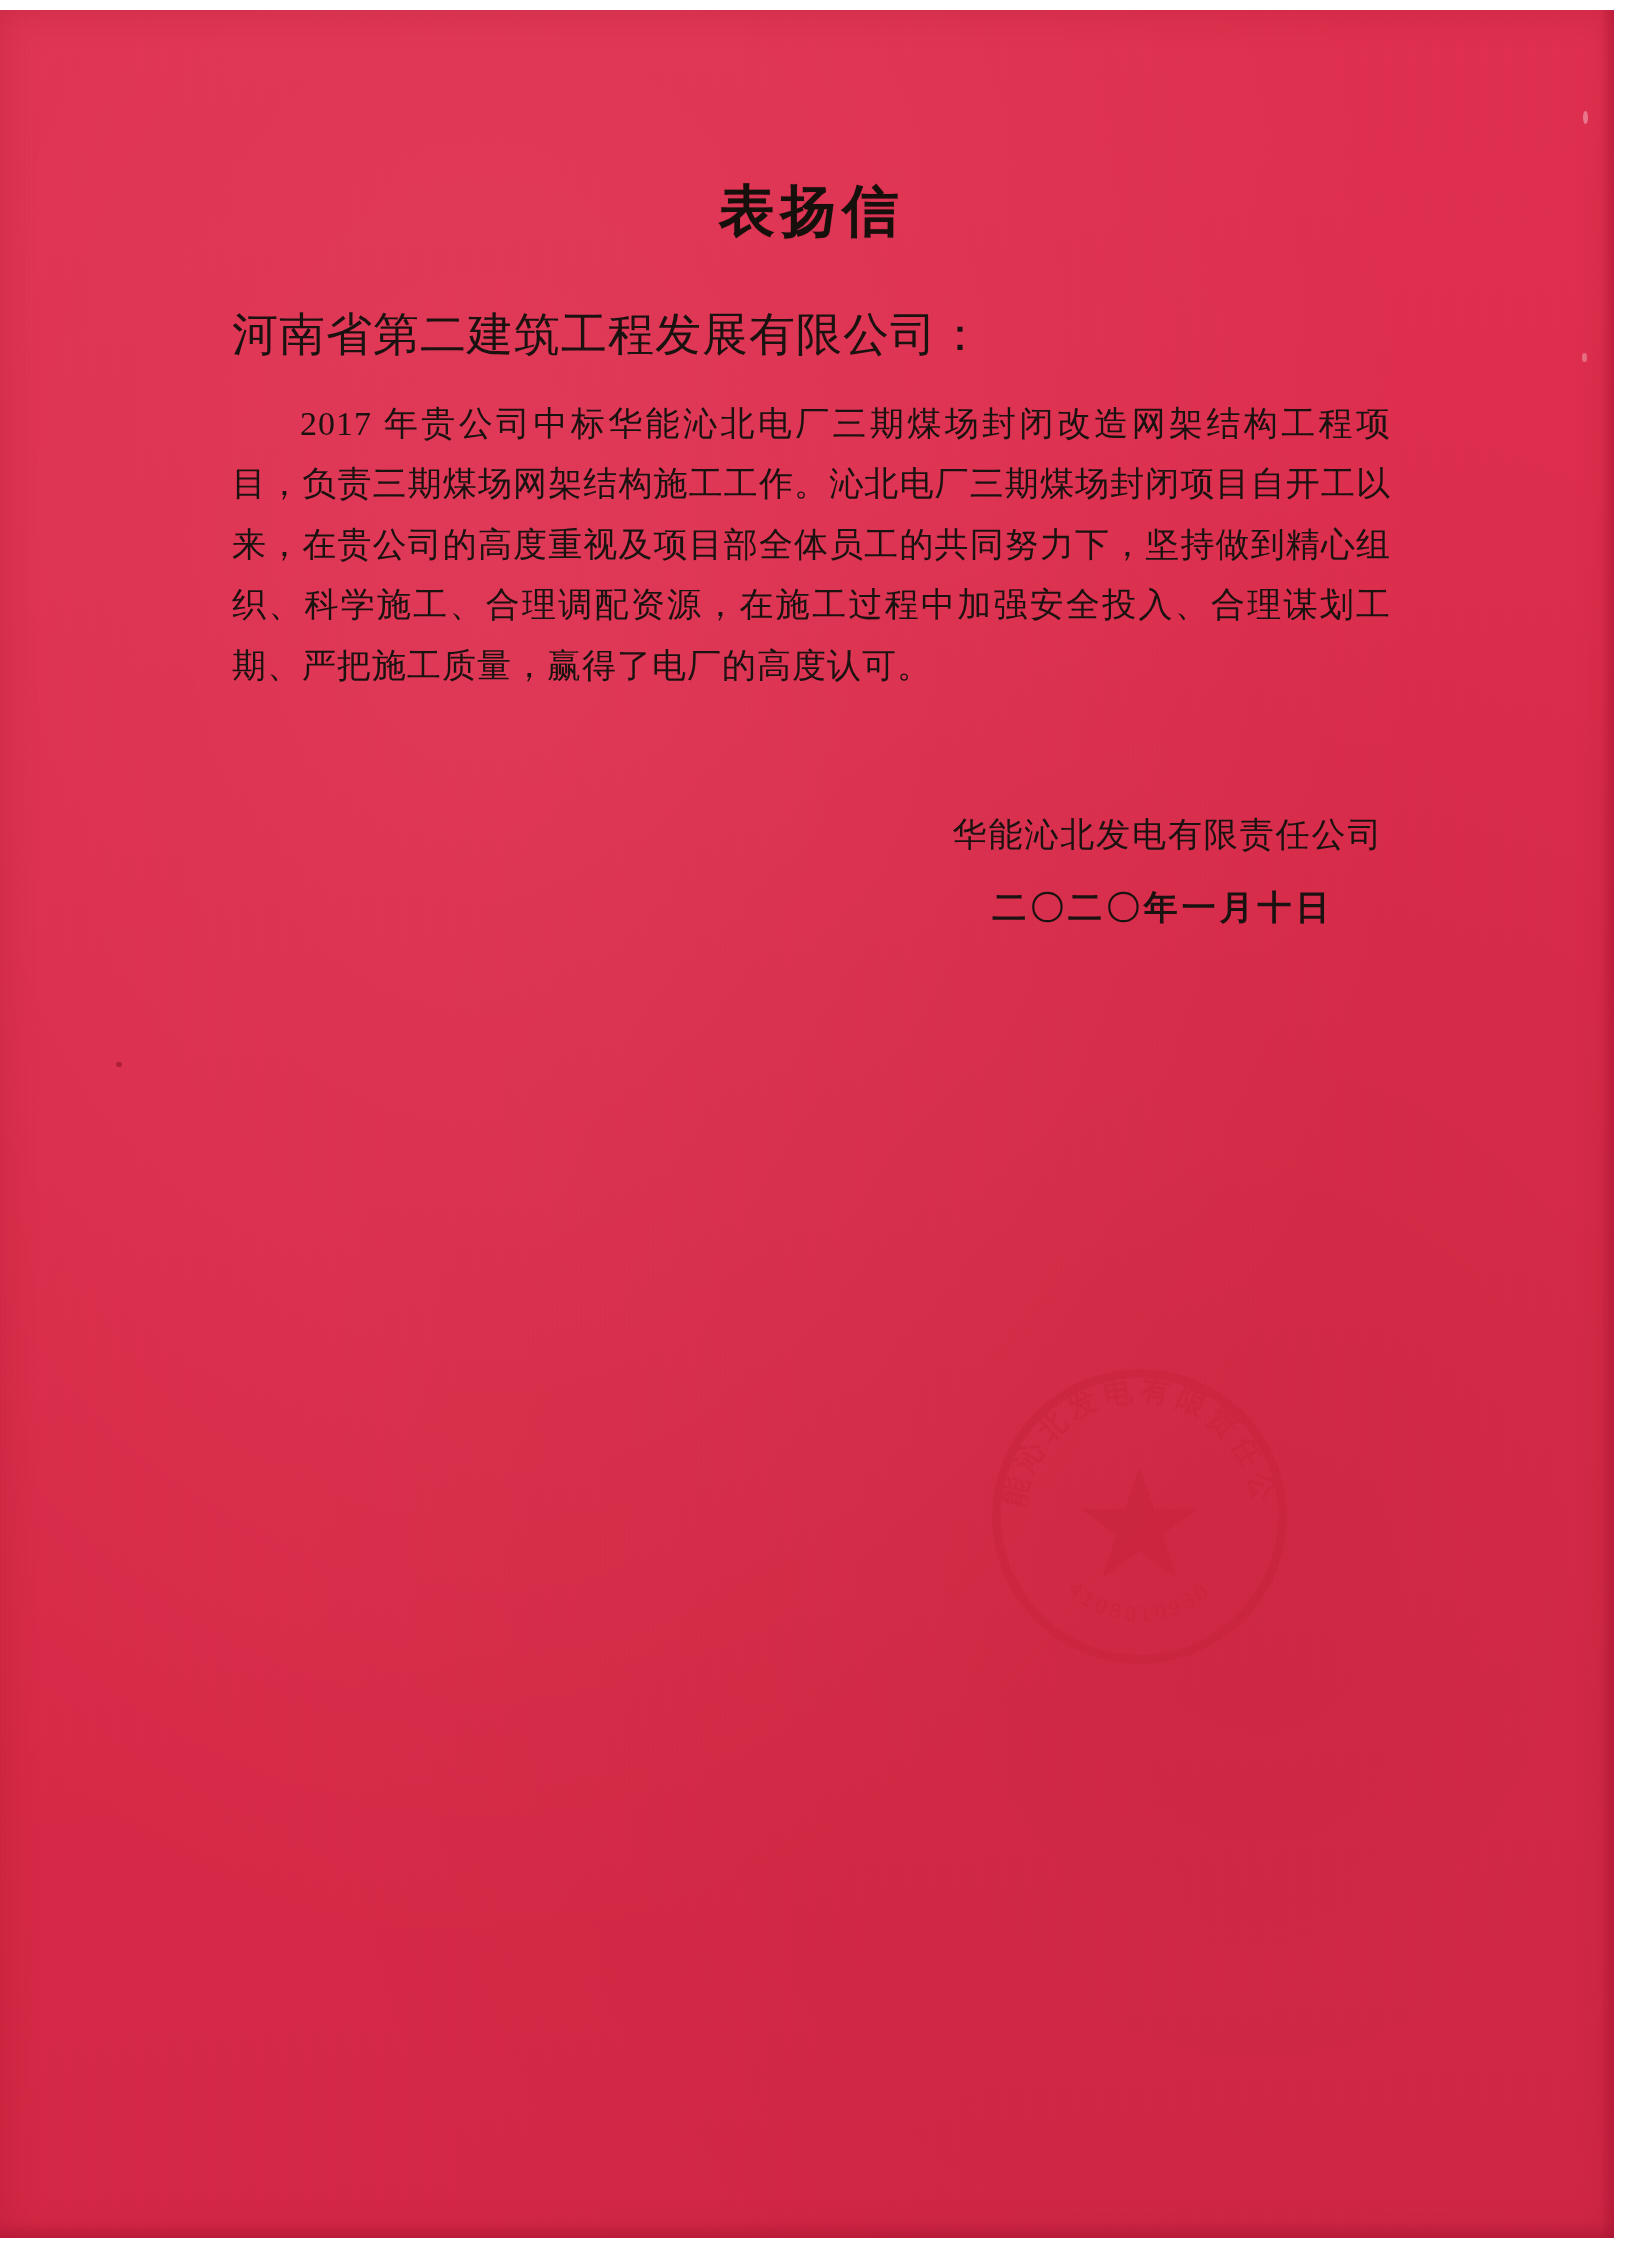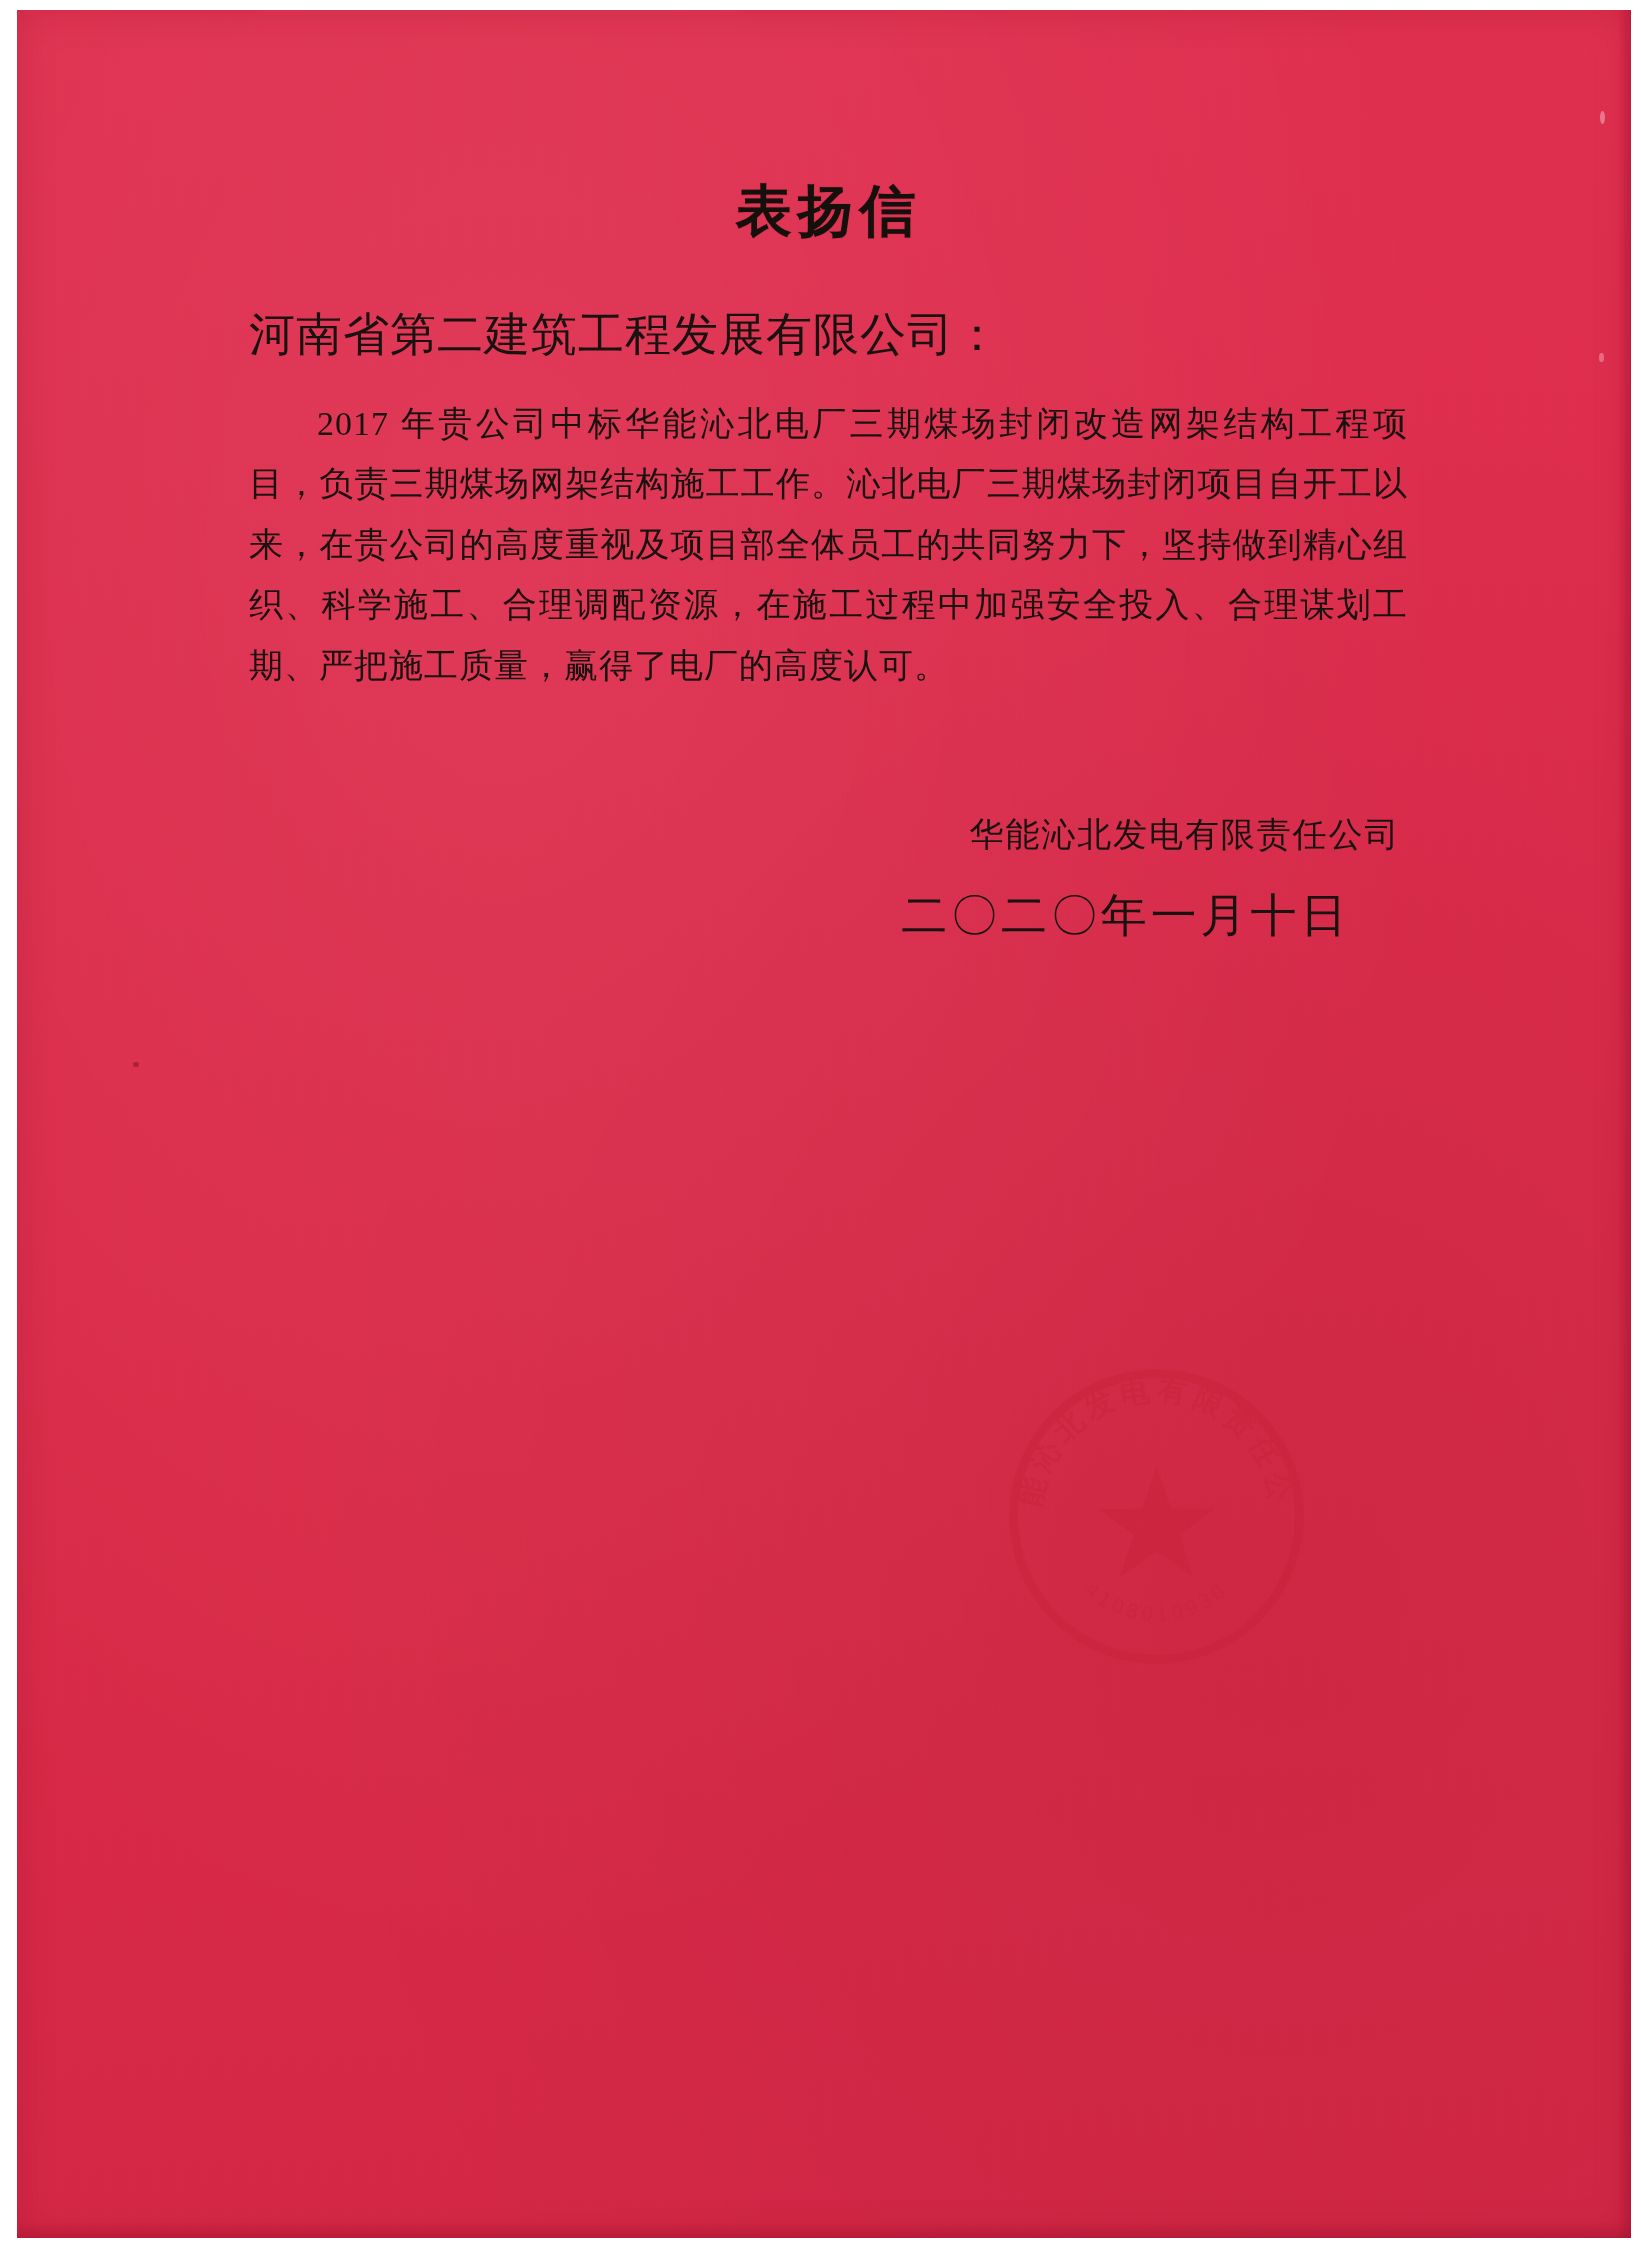--- a/index.html
+++ b/index.html
@@ -11,21 +11,21 @@
     position: relative;
     width: 1641px;
     height: 2257px;
     overflow: hidden;
     background: #ffffff;
     font-family: "Liberation Serif", "DejaVu Serif", serif;
   }
   
   .paper {
     position: absolute;
-    left: 17px;
+    left: 0;
     top: 9.7px;
     width: 1614px;
     height: 2228px;
     background:
       radial-gradient(ellipse at 30% 25%, rgba(255,255,255,0.06) 0%, rgba(255,255,255,0) 60%),
       radial-gradient(ellipse at 78% 70%, rgba(0,0,0,0.05) 0%, rgba(0,0,0,0) 55%),
       linear-gradient(178deg, #e03050 0%, #dd2c4c 35%, #d92a48 70%, #d42746 100%);
     box-shadow: inset 0 0 39px rgba(120,0,20,0.20);
   }
   
@@ -96,24 +96,25 @@
     text-align: right;
     padding-right: 7.7px;
   }
   .sign-org {
     font-size: 34px;
     letter-spacing: 1.9px;
     margin-bottom: 27px;
     color: #1a1210;
   }
   .sign-date {
-    font-size: 46px;
+    font-size: 34px;
     letter-spacing: 3.9px;
     padding-right: 50px;
     color: #1a1210;
+    font-weight: bold;
   }
   
   .seal {
     position: absolute;
     left: 985px;
     top: 1352px;
     width: 309px;
     height: 309px;
     opacity: 0.55;
     pointer-events: none;

